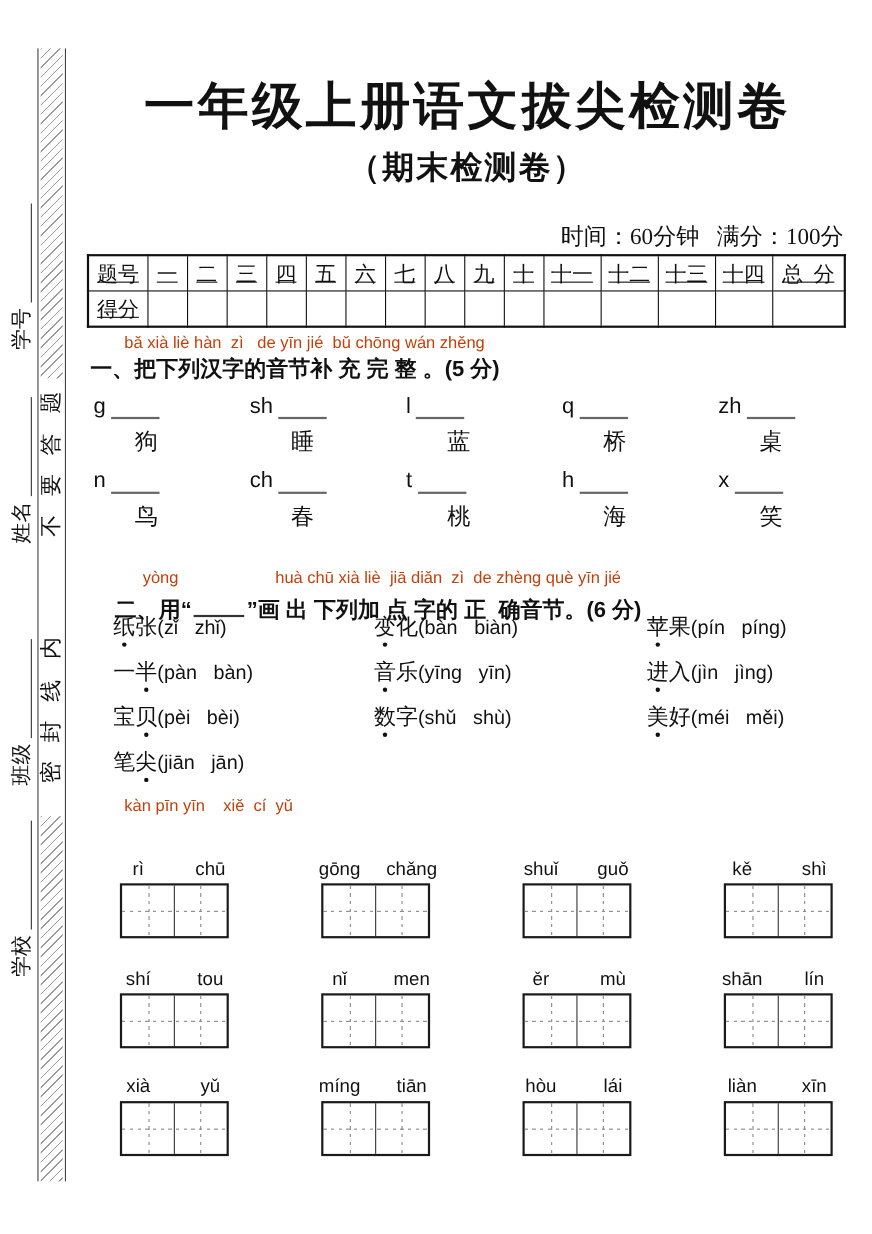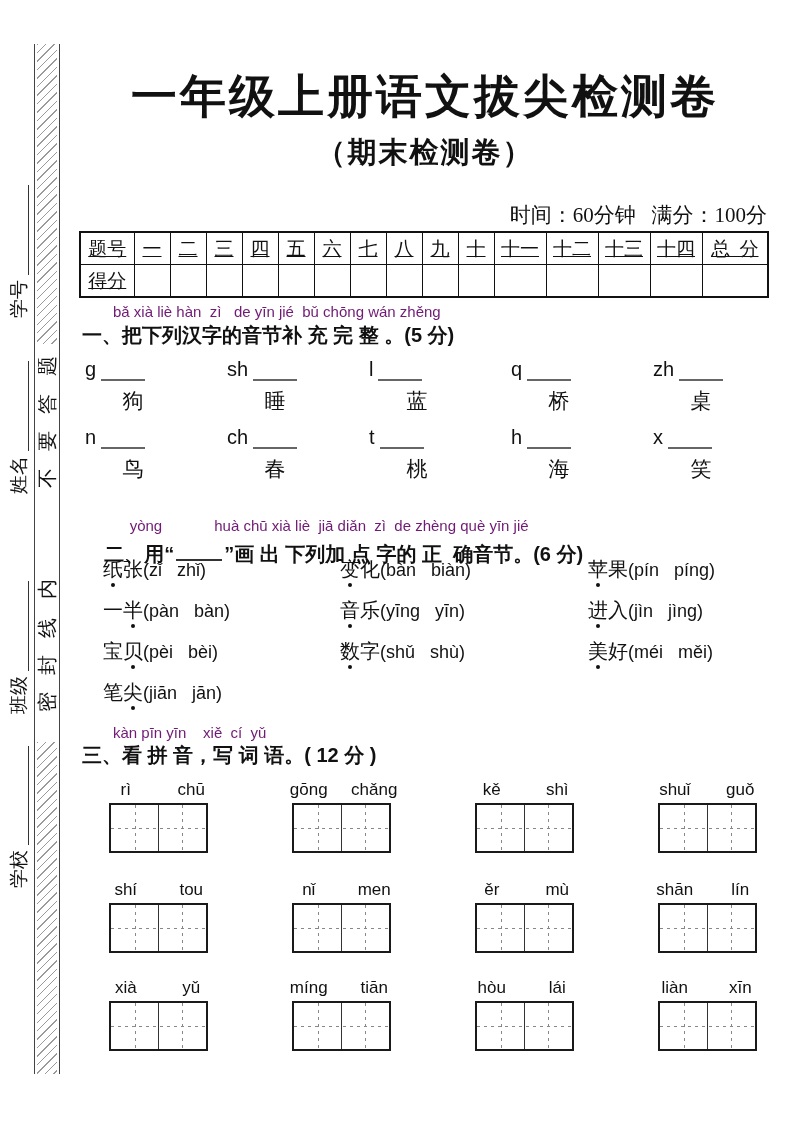--- a/index.html
+++ b/index.html
@@ -39,27 +39,27 @@
     font-size:29px;font-weight:bold;letter-spacing:2px;}
   .meta{position:absolute;top:201px;left:80px;width:687px;text-align:right;
     font-size:21px;white-space:pre;}
   
   .score-table{position:absolute;top:231px;left:79px;border-collapse:collapse;
     border:2px solid #111;table-layout:fixed;}
   .score-table td{border:1px solid #111;height:31px;text-align:center;
     font-size:19px;padding:0;white-space:pre;text-decoration:underline;}
   
   .pinyin{position:absolute;font-family:"Liberation Sans","DejaVu Sans",sans-serif;
-    font-size:15px;color:#701a75;white-space:pre;}
+    font-size:15px;color:#c2410c;white-space:pre;}
   .heading{position:absolute;font-family:"Liberation Sans","DejaVu Sans",sans-serif;
     font-size:20px;font-weight:bold;white-space:pre;}
   .p1{top:303px;left:113px;}
   .h1x{top:322px;left:82px;}
   .p2{top:500px;left:113px;}
-  .p2rest{margin-left:52px;}
+  .p2rest{margin-left:88px;}
   .h2x{top:518px;left:82px;}
   .hblank{display:inline-block;width:46px;height:15px;border-bottom:2px solid #333;margin:0 2px;}
   .p3{top:724px;left:113px;}
   .h3x{top:742px;left:82px;}
   
   .s1row{position:absolute;left:85px;width:660px;display:flex;justify-content:space-between;}
   .r1{top:358px;}
   .r2{top:426px;}
   .s1item{width:92px;}
   .s1top{display:flex;align-items:flex-end;gap:5px;
@@ -286,51 +286,50 @@
     <div class="s2item"><span class="w">一</span><span class="w dc">半</span><span class="w"></span><span class="opts">(pàn   bàn)</span></div>
     <div class="s2item"><span class="w"></span><span class="w dc">音</span><span class="w">乐</span><span class="opts">(yīng   yīn)</span></div>
     <div class="s2item"><span class="w"></span><span class="w dc">进</span><span class="w">入</span><span class="opts">(jìn   jìng)</span></div>
     <div class="s2item"><span class="w">宝</span><span class="w dc">贝</span><span class="w"></span><span class="opts">(pèi   bèi)</span></div>
     <div class="s2item"><span class="w"></span><span class="w dc">数</span><span class="w">字</span><span class="opts">(shǔ   shù)</span></div>
     <div class="s2item"><span class="w"></span><span class="w dc">美</span><span class="w">好</span><span class="opts">(méi   měi)</span></div>
     <div class="s2item"><span class="w">笔</span><span class="w dc">尖</span><span class="w"></span><span class="opts">(jiān   jān)</span></div>
   </div>
 
   <div class="pinyin p3">kàn pīn yīn    xiě  cí  yǔ</div>
-  <div class="heading h3x">三、看 拼 音，写 词 语。( 12 分 )</div>
 
   <div class="s3row w1">
     <div class="wcol">
       <div class="wlabel">
           <span>rì</span>
           <span>chū</span>
         </div>
       <div class="wgrid"></div>
     </div>
     <div class="wcol">
       <div class="wlabel">
           <span>gōng</span>
           <span>chǎng</span>
         </div>
       <div class="wgrid"></div>
     </div>
     <div class="wcol">
       <div class="wlabel">
+          <span>shuǐ</span>
+          <span>guǒ</span>
+        </div>
+      <div class="wgrid"></div>
+    </div>
+    <div class="wcol">
+      <div class="wlabel">
           <span>kě</span>
           <span>shì</span>
         </div>
       <div class="wgrid"></div>
     </div>
-    <div class="wcol">
-      <div class="wlabel">
-          <span>shuǐ</span>
-          <span>guǒ</span>
-        </div>
-      <div class="wgrid"></div>
-    </div>
   </div>
 
   <div class="s3row w2">
     <div class="wcol">
       <div class="wlabel">
           <span>shí</span>
           <span>tou</span>
         </div>
       <div class="wgrid"></div>
     </div>

